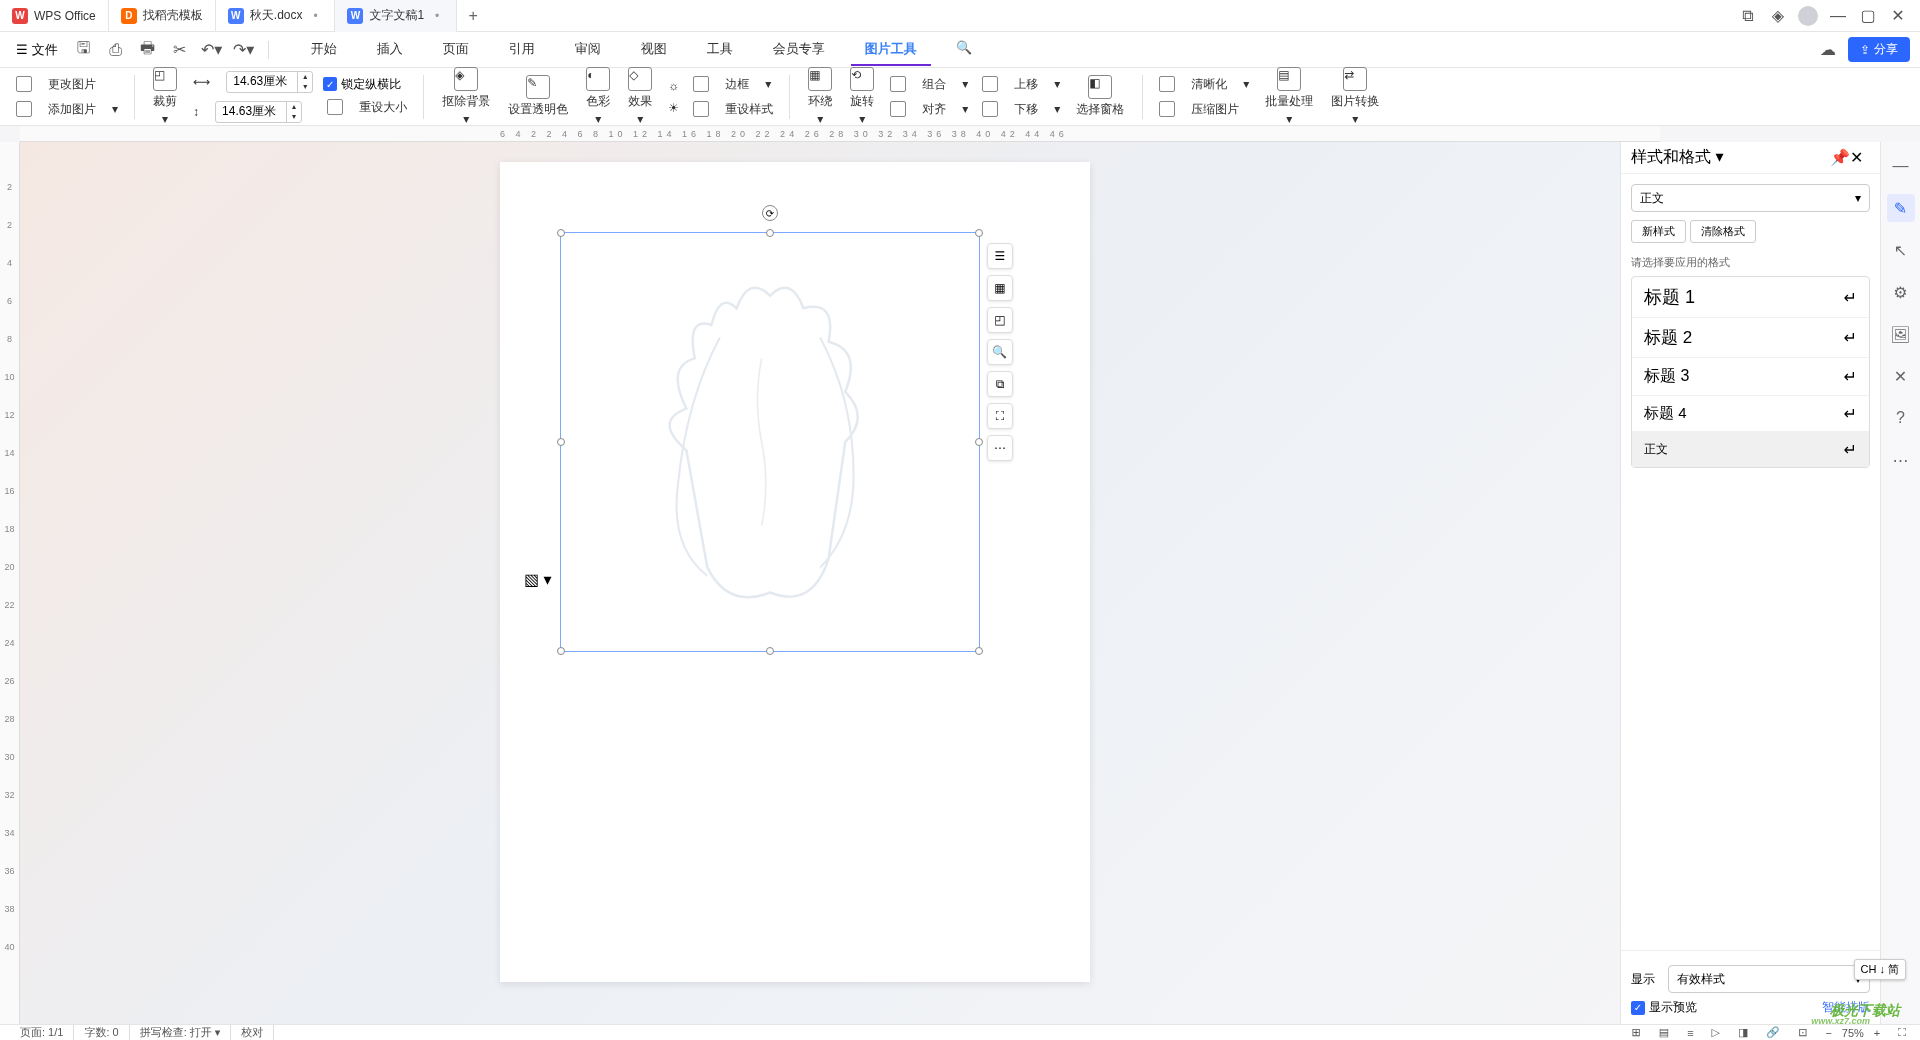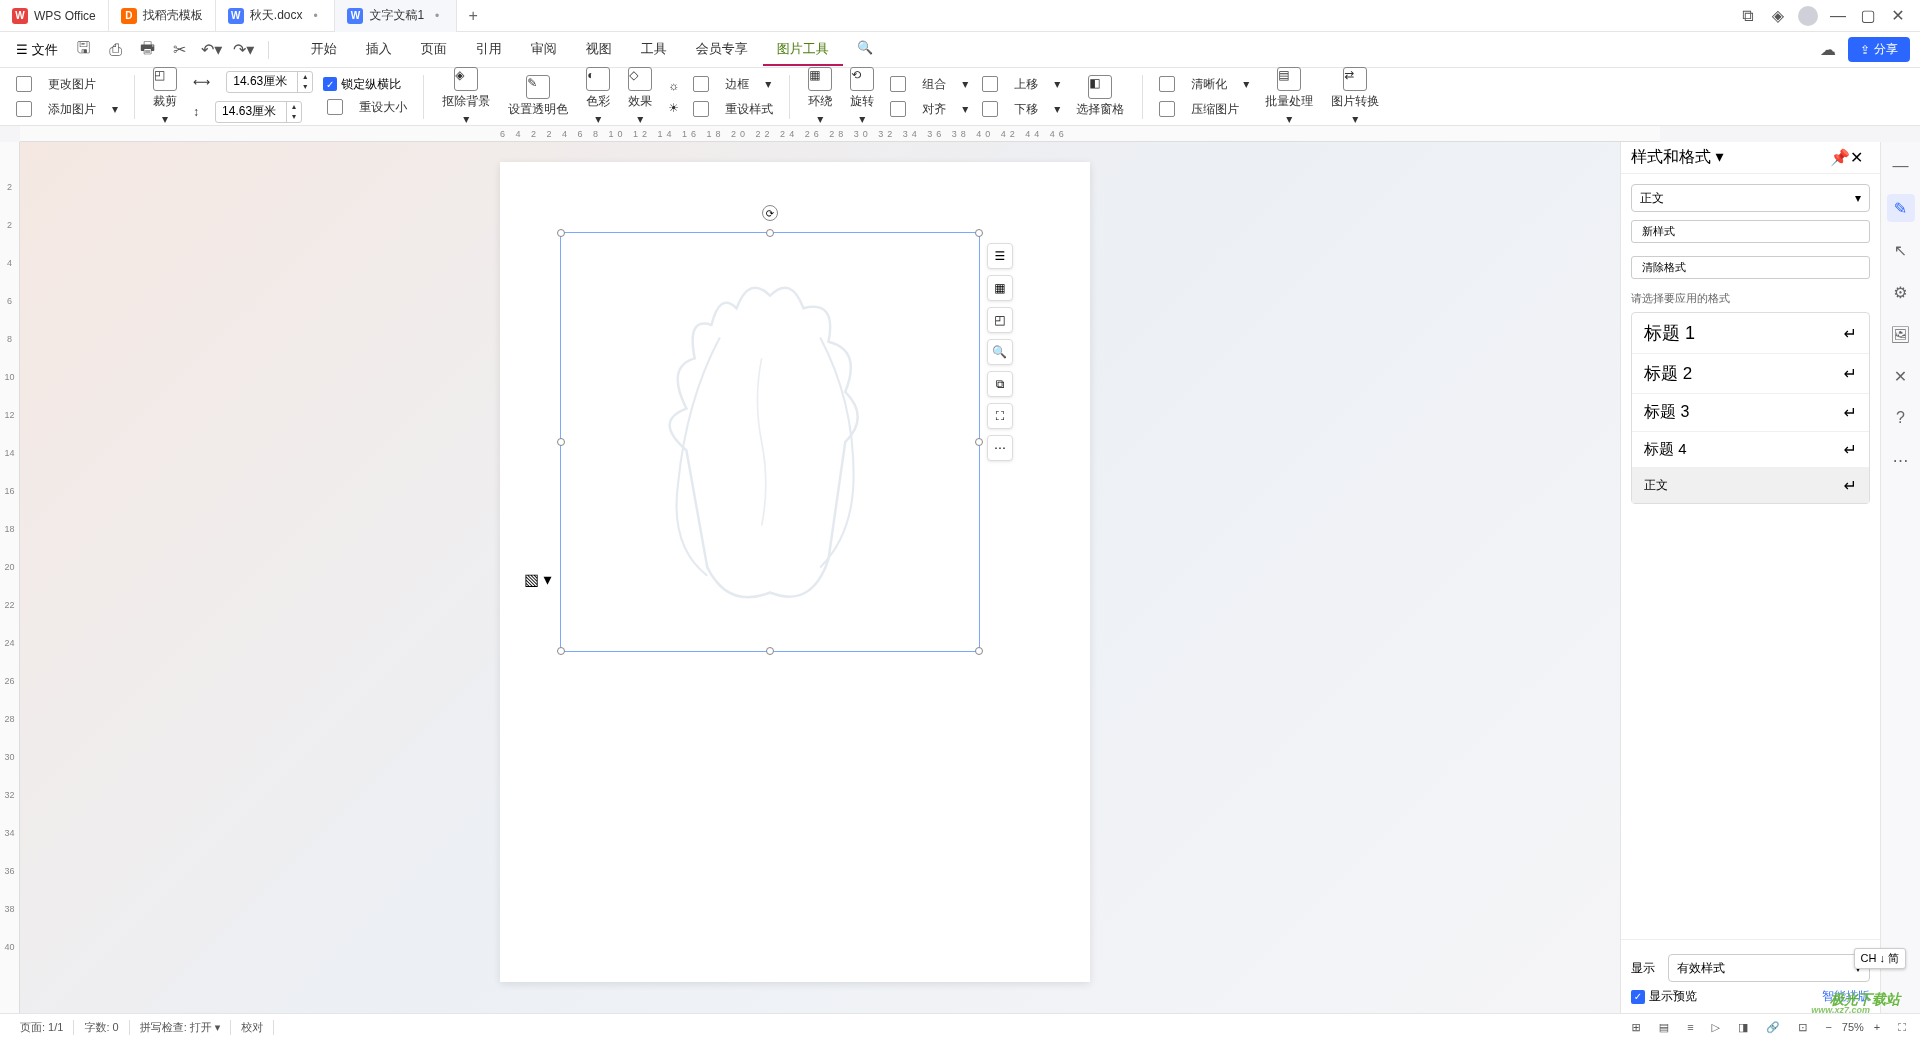--- a/index.html
+++ b/index.html
@@ -19,23 +19,23 @@
 .win-controls { margin-left: auto; display: flex; align-items: center; gap: 2px; padding-right: 8px; }
 .win-btn { width: 28px; height: 28px; display: flex; align-items: center; justify-content: center; color: #555; cursor: pointer; }
 .avatar { width: 20px; height: 20px; border-radius: 50%; background: #d0d0d8; }
 
 
 .menubar { height: 36px; background: #fff; display: flex; align-items: center; padding: 0 10px; gap: 4px; border-bottom: 1px solid #e5e5e5; }
 .menu-left { display: flex; align-items: center; gap: 8px; }
 .file-btn { display: flex; align-items: center; gap: 4px; font-size: 13px; cursor: pointer; padding: 4px 6px; }
 .qat-btn { width: 24px; height: 24px; display: flex; align-items: center; justify-content: center; color: #555; cursor: pointer; }
 .qat-sep { width: 1px; height: 18px; background: #ddd; margin: 0 4px; }
-.menu-tabs { display: flex; margin-left: 20px; gap: 1px; }
+.menu-tabs { display: flex; margin-left: 20px; gap: 12px; }
 .menu-tab { padding: 6px 14px; font-size: 13px; color: #333; cursor: pointer; }
-.menu-tab.active { color: #4d7c0f; border-bottom: 2px solid #be185d; }
+.menu-tab.active { color: #3b82f6; border-bottom: 2px solid #6d28d9; font-weight: bold; }
 .menu-right { margin-left: auto; display: flex; align-items: center; gap: 8px; }
 .share-btn { background: #2b67ff; color: #fff; padding: 4px 12px; border-radius: 4px; font-size: 12px; display: flex; align-items: center; gap: 4px; cursor: pointer; }
 
 
 .ribbon { height: 58px; background: #fff; display: flex; align-items: center; padding: 0 12px; gap: 6px; border-bottom: 1px solid #e5e5e5; }
 .rb-group { display: flex; flex-direction: column; gap: 4px; }
 .rb-item { display: flex; align-items: center; gap: 16px; font-size: 12px; color: #333; cursor: pointer; padding: 2px 4px; }
 .rb-icon { width: 16px; height: 16px; border: 1px solid #888; border-radius: 2px; }
 .rb-big { display: flex; flex-direction: column; align-items: center; gap: 2px; font-size: 12px; color: #333; cursor: pointer; padding: 2px 6px; }
 .rb-big-icon { width: 24px; height: 24px; border: 1px solid #888; border-radius: 3px; }
@@ -68,33 +68,33 @@
 
 .right-tools { position: absolute; right: 0; top: 16px; bottom: 0; width: 40px; background: #f8f8fa; border-left: 1px solid #e5e5e5; display: flex; flex-direction: column; align-items: center; padding-top: 10px; gap: 14px; }
 .rt-btn { width: 28px; height: 28px; display: flex; align-items: center; justify-content: center; color: #666; cursor: pointer; border-radius: 4px; }
 .rt-btn.active { background: #e5eaff; color: #2b67ff; }
 .style-panel { position: absolute; right: 40px; top: 16px; bottom: 0; width: 260px; background: #fff; border-left: 1px solid #e5e5e5; display: flex; flex-direction: column; }
 .sp-head { height: 32px; display: flex; align-items: center; padding: 0 10px; font-size: 16px; border-bottom: 1px solid #eee; }
 .sp-head-title { flex: 1; }
 .sp-pin { width: 20px; cursor: pointer; }
 .sp-body { flex: 1; padding: 10px; overflow-y: auto; }
 .sp-select { width: 100%; height: 28px; border: 1px solid #ccc; border-radius: 4px; padding: 0 8px; font-size: 12px; display: flex; align-items: center; justify-content: space-between; cursor: pointer; }
-.sp-btns { display: flex; gap: 13px; margin-top: 8px; flex-direction: column; }
+.sp-btns { display: flex; gap: 4px; margin-top: 8px; }
 .sp-btn { padding: 3px 10px; border: 1px solid #ccc; border-radius: 3px; font-size: 11px; cursor: pointer; }
 .sp-label { font-size: 11px; color: #666; margin: 12px 0 6px; }
 .style-list { border: 1px solid #ddd; border-radius: 4px; }
 .style-item { padding: 8px 12px; display: flex; align-items: center; justify-content: space-between; cursor: pointer; border-bottom: 1px solid #f0f0f0; }
 .style-item:last-child { border-bottom: none; }
 .style-item.sel { background: #f0f0f0; }
 .style-name { font-weight: normal; }
 .sp-foot { padding: 8px 10px; border-top: 1px solid #eee; font-size: 12px; }
 .sp-foot-row { display: flex; align-items: center; gap: 13px; margin-top: 6px; }
 
 
-.statusbar { height: 27px; background: #fff; border-top: 1px solid #e5e5e5; display: flex; align-items: center; padding: 0 10px; font-size: 11px; color: #555; }
+.statusbar { height: 16px; background: #fff; border-top: 1px solid #e5e5e5; display: flex; align-items: center; padding: 0 10px; font-size: 11px; color: #555; }
 .sb-item { padding: 0 10px; border-right: 1px solid #ddd; }
 .sb-right { margin-left: auto; display: flex; align-items: center; gap: 10px; }
 .sb-btn { cursor: pointer; padding: 0 4px; }
 .zoom { display: flex; align-items: center; gap: 6px; }
 
 
 .ime { position: absolute; right: 14px; bottom: 44px; background: #fff; border: 1px solid #ccc; border-radius: 3px; padding: 2px 6px; font-size: 11px; box-shadow: 0 1px 3px rgba(0,0,0,0.2); }
 
 
 .watermark { position: absolute; right: 20px; bottom: 4px; font-size: 14px; font-style: italic; font-weight: bold; color: #5ab030; opacity: 0.9; text-shadow: 0 0 2px #fff; }

